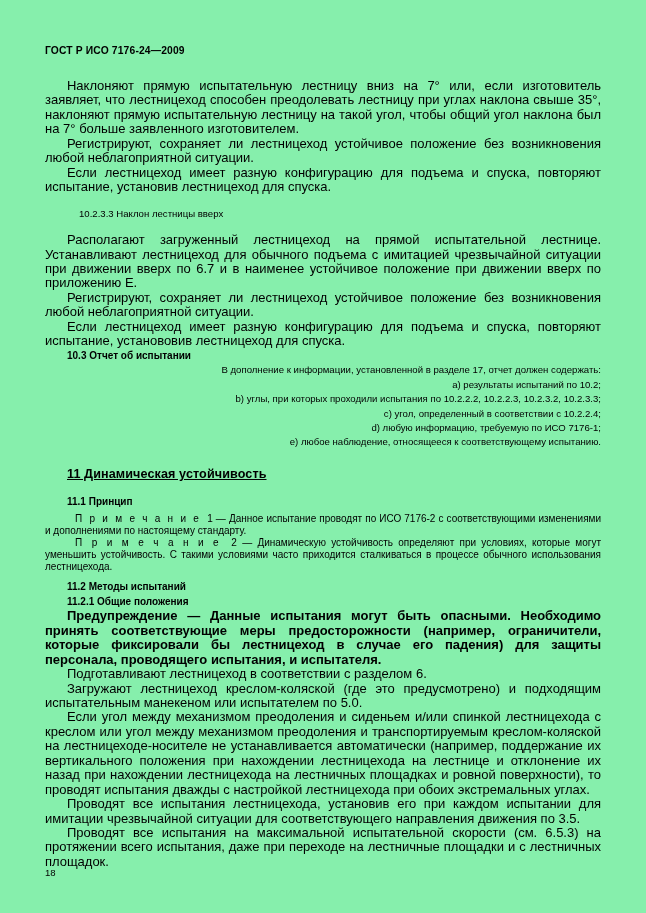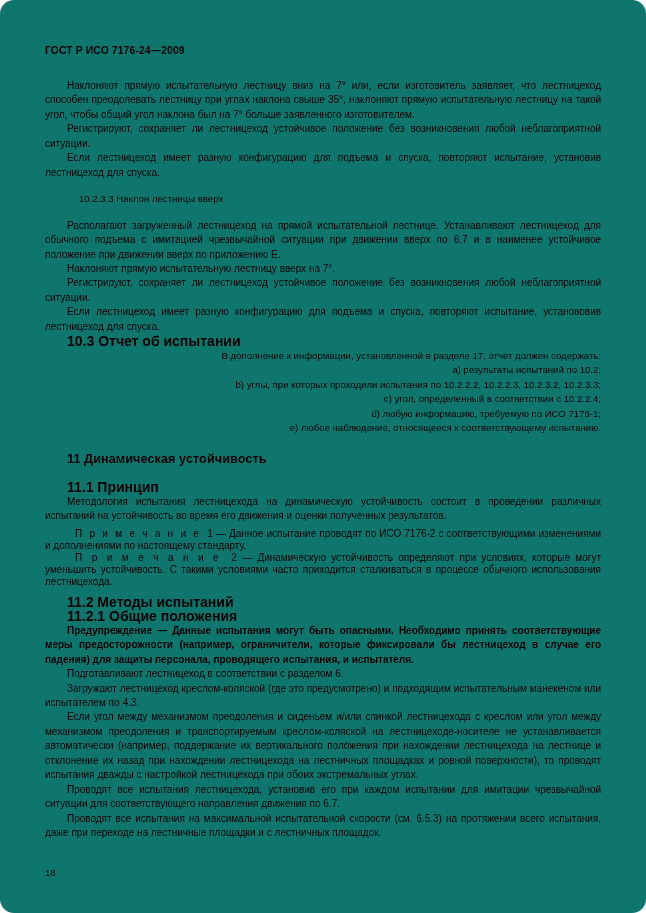--- a/index.html
+++ b/index.html
@@ -11,41 +11,40 @@
     width: 646px;
     height: 913px;
     position: relative;
     font-family: "Liberation Sans", "DejaVu Sans", sans-serif;
     color: #000000;
     overflow: hidden;
   }
   .page {
     position: absolute;
     inset: 0;
-    background: #0f766e;
-    border-radius: 14px;
+    background: #86efac;
   }
   .doc-header {
     position: absolute;
     left: 45px;
     top: 45px;
     font-size: 10.3px;
     font-weight: bold;
     letter-spacing: 0.15px;
     white-space: nowrap;
   }
   .body-col {
     position: absolute;
     left: 45px;
     top: 79px;
     width: 556px;
   }
   p.t {
     margin: 0;
-    font-size: 10px;
+    font-size: 13px;
     line-height: 14.45px;
     text-align: justify;
     text-indent: 22px;
     letter-spacing: -0.02px;
     word-spacing: 0.1px;
   }
   p.sub {
     margin: 0;
     font-size: 9.6px;
     line-height: 14.45px;
@@ -55,36 +54,37 @@
   p.subhead-reg {
     margin: 12px;
     font-size: 9.6px;
     line-height: 14.45px;
     text-indent: 22px;
     text-align: left;
     font-weight: normal;
   }
   p.subhead-bold {
     margin: 0;
-    font-size: 14px;
+    font-size: 10px;
     line-height: 14.45px;
     text-indent: 22px;
     text-align: left;
     font-weight: bold;
   }
   p.t.bold {
     font-weight: bold;
   }
   h2.sec {
     margin: 0;
     font-size: 12.6px;
     font-weight: bold;
     line-height: 16px;
     text-indent: 22px;
     letter-spacing: 0.1px;
+    text-decoration: underline;
   }
   p.note {
     margin: 0;
     font-size: 10px;
     line-height: 12px;
     text-align: justify;
     text-indent: 30px;
     letter-spacing: -0.01px;
   }
   .sp {
@@ -112,52 +112,50 @@
 
   <div class="body-col">
 
     <p class="t">Наклоняют прямую испытательную лестницу вниз на 7° или, если изготовитель заявляет, что лестницеход способен преодолевать лестницу при углах наклона свыше 35°, наклоняют прямую испытательную лестницу на такой угол, чтобы общий угол наклона был на 7° больше заявленного изготовителем.</p>
     <p class="t">Регистрируют, сохраняет ли лестницеход устойчивое положение без возникновения любой неблагоприятной ситуации.</p>
     <p class="t">Если лестницеход  имеет разную конфигурацию для подъема и спуска, повторяют испытание, установив лестницеход для спуска.</p>
 
     <p class="subhead-reg">10.2.3.3 Наклон лестницы вверх</p>
 
     <p class="t">Располагают загруженный лестницеход на прямой испытательной лестнице. Устанавливают лестницеход для обычного подъема с имитацией чрезвычайной ситуации при движении вверх по 6.7 и в наименее устойчивое положение при движении вверх по приложению Е.</p>
-    <p class="t">Наклоняют прямую испытательную лестницу вверх на 7°.</p>
     <p class="t">Регистрируют, сохраняет ли лестницеход устойчивое положение без возникновения любой неблагоприятной ситуации.</p>
     <p class="t">Если лестницеход имеет разную конфигурацию для подъема и спуска, повторяют испытание, установовив лестницеход для спуска.</p>
 
     <p class="subhead-bold">10.3 Отчет об испытании</p>
 
     <p class="sub">В дополнение к информации, установленной в разделе 17, отчет должен содержать:</p>
     <p class="sub">a) результаты испытаний по 10.2;</p>
     <p class="sub">b) углы, при которых проходили испытания по 10.2.2.2, 10.2.2.3, 10.2.3.2, 10.2.3.3;</p>
     <p class="sub">c) угол, определенный в соответствии с 10.2.2.4;</p>
     <p class="sub">d) любую информацию, требуемую по  ИСО 7176-1;</p>
     <p class="sub">e) любое наблюдение, относящееся к соответствующему испытанию.</p>
 
     <div class="gap-16"></div>
     <h2 class="sec">11 Динамическая устойчивость</h2>
     <div class="gap-13"></div>
 
     <p class="subhead-bold">11.1 Принцип</p>
-    <p class="t">Методология испытания лестницехода на динамическую устойчивость состоит в проведении различных испытаний на устойчивость во время его движения и оценки полученных результатов.</p>
 
     <div class="gap-4"></div>
     <p class="note"><span class="sp">П р и м е ч а н и е</span>&nbsp; <span>1</span> <span>— Данное испытание проводят по ИСО 7176-2 с соответствующими изменениями и дополнениями по настоящему стандарту.</span></p>
     <p class="note"><span class="sp">П р и м е ч а н и е</span>&nbsp; <span>2</span> <span>— Динамическую устойчивость определяют при условиях, которые могут уменьшить устойчивость. С такими условиями часто приходится сталкиваться в процессе обычного использования лестницехода.</span></p>
     <div class="gap-7"></div>
 
     <p class="subhead-bold">11.2 Методы испытаний</p>
     <p class="subhead-bold">11.2.1 Общие положения</p>
 
     <p class="t bold">Предупреждение — Данные испытания могут быть опасными. Необходимо принять соответствующие меры предосторожности (например, ограничители, которые фиксировали бы лестницеход в случае его падения) для защиты персонала, проводящего испытания, и испытателя.</p>
     <p class="t">Подготавливают лестницеход в соответствии с разделом 6.</p>
-    <p class="t">Загружают лестницеход креслом-коляской (где это предусмотрено) и подходящим испытательным манекеном или испытателем по 4.3.</p>
+    <p class="t">Загружают лестницеход креслом-коляской (где это предусмотрено) и подходящим испытательным манекеном или испытателем по 5.0.</p>
     <p class="t">Если угол между механизмом преодоления и сиденьем и/или спинкой лестницехода с креслом или угол между механизмом преодоления и транспортируемым креслом-коляской на лестницеходе-носителе не устанавливается автоматически (например, поддержание их вертикального положения при нахождении лестницехода на лестнице и отклонение их назад при нахождении лестницехода на лестничных площадках и ровной поверхности), то проводят испытания дважды с настройкой лестницехода при обоих экстремальных углах.</p>
-    <p class="t">Проводят все испытания лестницехода, установив его при каждом испытании для  имитации чрезвычайной ситуации для соответствующего направления движения по 6.7.</p>
+    <p class="t">Проводят все испытания лестницехода, установив его при каждом испытании для  имитации чрезвычайной ситуации для соответствующего направления движения по 3.5.</p>
     <p class="t">Проводят все испытания на максимальной испытательной скорости (см. 6.5.3) на протяжении всего испытания, даже при переходе на лестничные площадки и с лестничных площадок.</p>
 
   </div>
 
   <div class="page-number">18</div>
 
 </div>
 
 </body></html>

